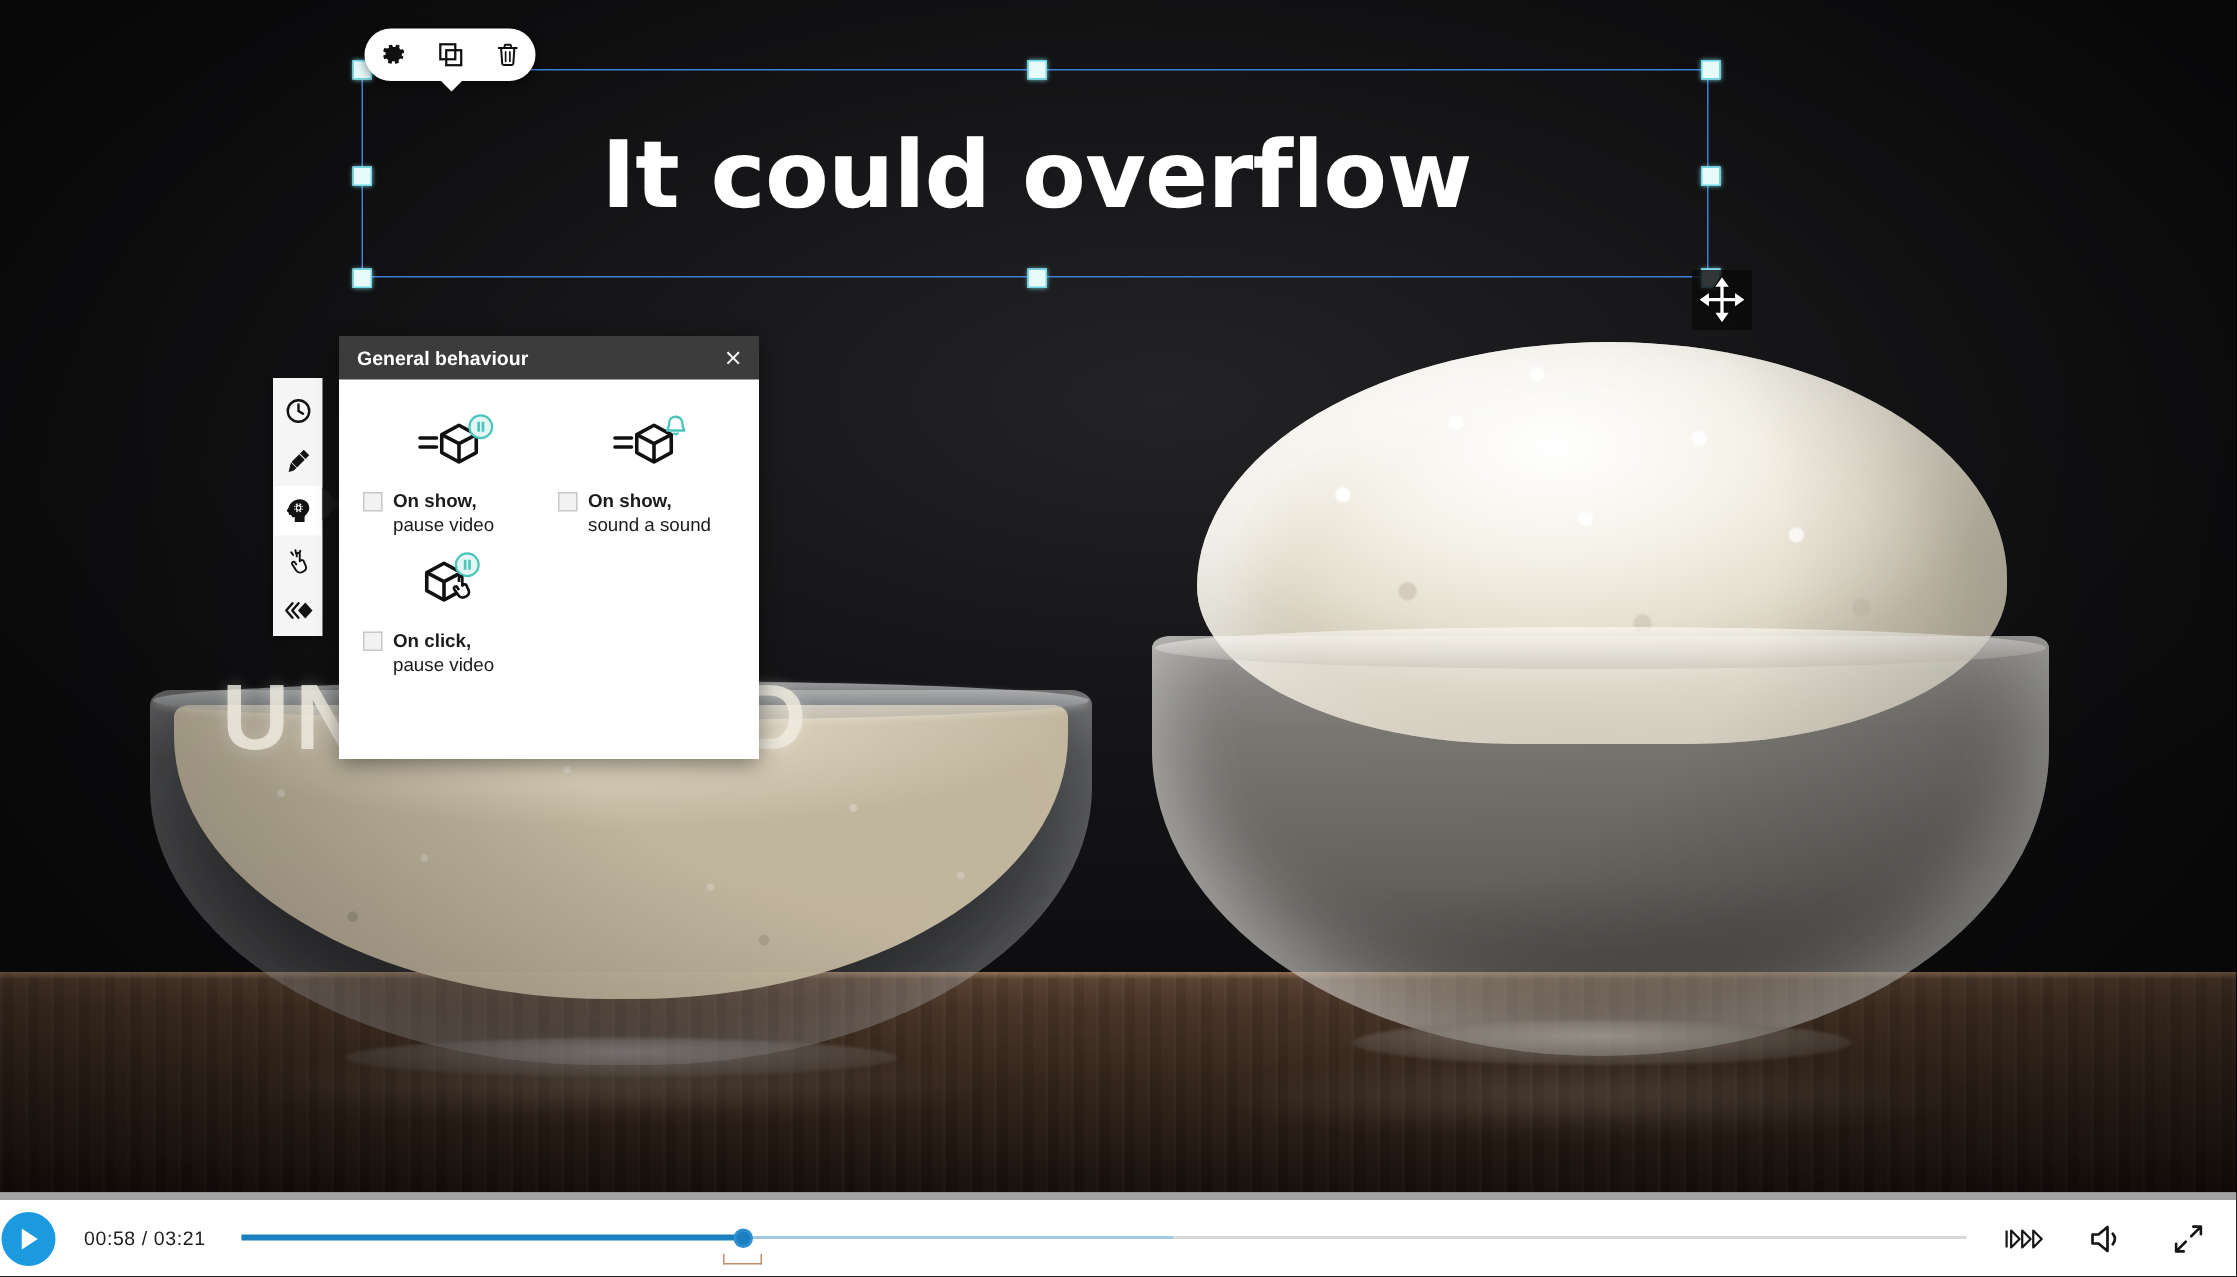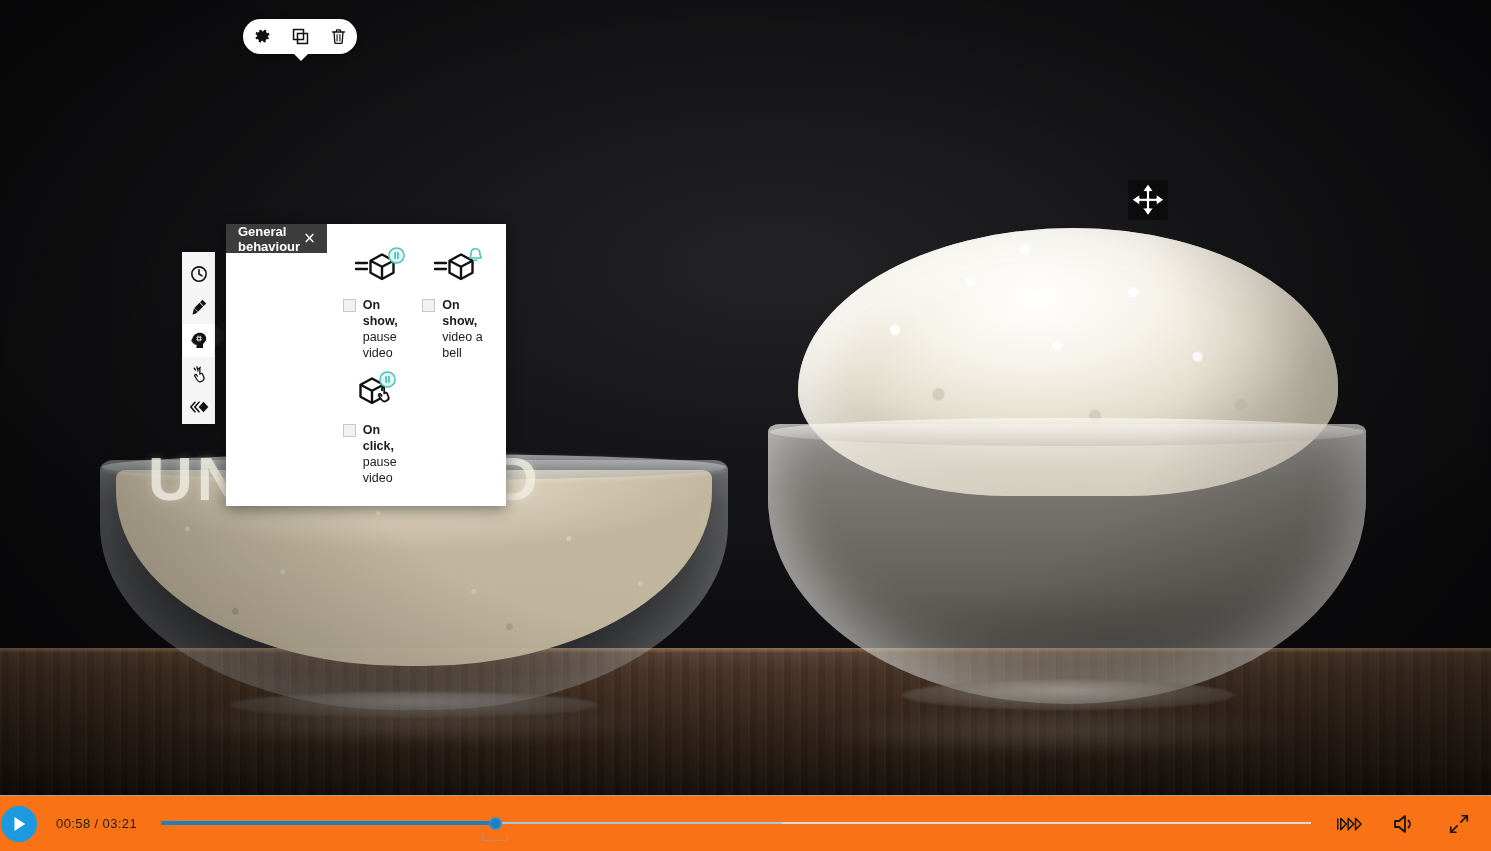--- a/index.html
+++ b/index.html
@@ -293,21 +293,21 @@
   }
 
   
   #behaviour-panel {
     position: absolute;
     left: 226px; top: 224px;
     width: 280px; height: 282px;
     background: #ffffff;
     box-shadow: 0 3px 14px rgba(0,0,0,0.45);
     z-index: 35;
-    display: flex; flex-direction: row;
+    display: flex; flex-direction: column;
   }
   #panel-header {
     height: 29px;
     background: #3c3c3c;
     display: flex; align-items: center;
     padding: 0 8px 0 12px;
     flex: 0 0 29px;
   }
   #panel-title {
     color: #ffffff;
@@ -366,24 +366,24 @@
     color: #1b1b1b;
     font-family: "Liberation Sans", sans-serif;
   }
   .bi-label b { font-weight: 700; }
 
   
   #playback-bar {
     position: absolute;
     left: 0; top: 795px;
     width: 1491px; height: 56px;
-    background: #f97316;
+    background: #ffffff;
     display: flex;
     align-items: center;
-    border-top: 1px solid #a3a3a3;
+    border-top: 5px solid #a3a3a3;
     z-index: 50;
   }
   #play-button {
     width: 36px; height: 36px;
     margin-left: 1px;
     border-radius: 50%;
     background: #1b9ae0;
     display:flex; align-items:center; justify-content:center;
     cursor: pointer;
     flex: 0 0 36px;
@@ -477,20 +477,31 @@
       <div class="mound"></div>
       <div class="glass"></div>
       <div class="rim"></div>
       <div class="base"></div>
     </div>
 
     <div class="bg-vignette"></div>
 
     <div class="video-label" id="label-uncooked">UNCOOKED</div>
 
+    <div id="text-object" style="border-color: rgb(60, 127, 212);">
+      <div id="overflow-text">It could overflow</div>
+      <div class="handle h-tl"></div>
+      <div class="handle h-tc"></div>
+      <div class="handle h-tr"></div>
+      <div class="handle h-ml"></div>
+      <div class="handle h-mr"></div>
+      <div class="handle h-bl"></div>
+      <div class="handle h-bc"></div>
+      <div class="handle h-br"></div>
+    </div>
 
     <div id="object-toolbar">
       <div class="tb-btn" title="Settings">
         <svg width="19" height="19" viewBox="0 0 24 24">
           <path fill="#101010" d="M12 8.2a3.8 3.8 0 1 0 0 7.6 3.8 3.8 0 0 0 0-7.6zm0 5.9a2.1 2.1 0 1 1 0-4.2 2.1 2.1 0 0 1 0 4.2z"></path>
           <path fill="#101010" d="M20.4 13.5l-1.6-.5a6.9 6.9 0 0 0 0-2l1.6-.5a.6.6 0 0 0 .4-.7l-.6-2a.6.6 0 0 0-.7-.4l-1.6.4a7 7 0 0 0-1.4-1.4l.4-1.6a.6.6 0 0 0-.4-.7l-2-.6a.6.6 0 0 0-.7.4l-.5 1.6a6.9 6.9 0 0 0-2 0l-.5-1.6a.6.6 0 0 0-.7-.4l-2 .6a.6.6 0 0 0-.4.7l.4 1.6A7 7 0 0 0 6.1 6.8l-1.6-.4a.6.6 0 0 0-.7.4l-.6 2a.6.6 0 0 0 .4.7l1.6.5a6.9 6.9 0 0 0 0 2l-1.6.5a.6.6 0 0 0-.4.7l.6 2a.6.6 0 0 0 .7.4l1.6-.4a7 7 0 0 0 1.4 1.4l-.4 1.6a.6.6 0 0 0 .4.7l2 .6a.6.6 0 0 0 .7-.4l.5-1.6a6.9 6.9 0 0 0 2 0l.5 1.6a.6.6 0 0 0 .7.4l2-.6a.6.6 0 0 0 .4-.7l-.4-1.6a7 7 0 0 0 1.4-1.4l1.6.4a.6.6 0 0 0 .7-.4l.6-2a.6.6 0 0 0-.4-.7z"></path>
         </svg>
       </div>
       <div class="tb-btn" title="Duplicate">
         <svg width="19" height="19" viewBox="0 0 24 24">
@@ -594,21 +605,21 @@
             <svg width="64" height="46" viewBox="0 0 64 46">
               <path d="M10 19h11M10 25h11" stroke="#111" stroke-width="2.4" stroke-linecap="round" fill="none"></path>
               <path d="M36 10.5l11.5 6.2v12.0L36 35.0l-11.5-6.3v-12.0z" fill="none" stroke="#111" stroke-width="2.4" stroke-linejoin="round"></path>
               <path d="M24.5 16.7L36 22.8l11.5-6.1M36 22.8V35" fill="none" stroke="#111" stroke-width="2.4" stroke-linejoin="round"></path>
               <path d="M50.5 4.8c-2.7 0-4.4 1.9-4.4 4.4 0 3.1-1.3 4.0-1.3 4.8h11.4c0-.8-1.3-1.7-1.3-4.8 0-2.5-1.7-4.4-4.4-4.4z" fill="none" stroke="#4cc6bd" stroke-width="1.6" stroke-linejoin="round"></path>
               <path d="M48.9 15.4a1.7 1.7 0 0 0 3.2 0" fill="none" stroke="#4cc6bd" stroke-width="1.6"></path>
             </svg>
           </div>
           <div class="bi-row">
             <span class="bi-check"></span>
-            <span class="bi-label"><b>On show,</b><br><span>video a bell</span></span>
+            <span class="bi-label"><b>On show,</b><br><span>sound a sound</span></span>
           </div>
         </div>
 
         <div class="behaviour-item">
           <div class="bi-icon">
             <svg width="64" height="46" viewBox="0 0 64 46">
               <path d="M26 9.5l11.5 6.2v12.0L26 34.0l-11.5-6.3v-12.0z" fill="none" stroke="#111" stroke-width="2.4" stroke-linejoin="round"></path>
               <path d="M14.5 15.7L26 21.8l11.5-6.1M26 21.8V34" fill="none" stroke="#111" stroke-width="2.4" stroke-linejoin="round"></path>
               <circle cx="41.5" cy="10.5" r="7.6" fill="#e4f6f4" stroke="#4cc6bd" stroke-width="1.5"></circle>
               <rect x="39.2" y="7.2" width="1.8" height="6.6" fill="#4cc6bd"></rect>

